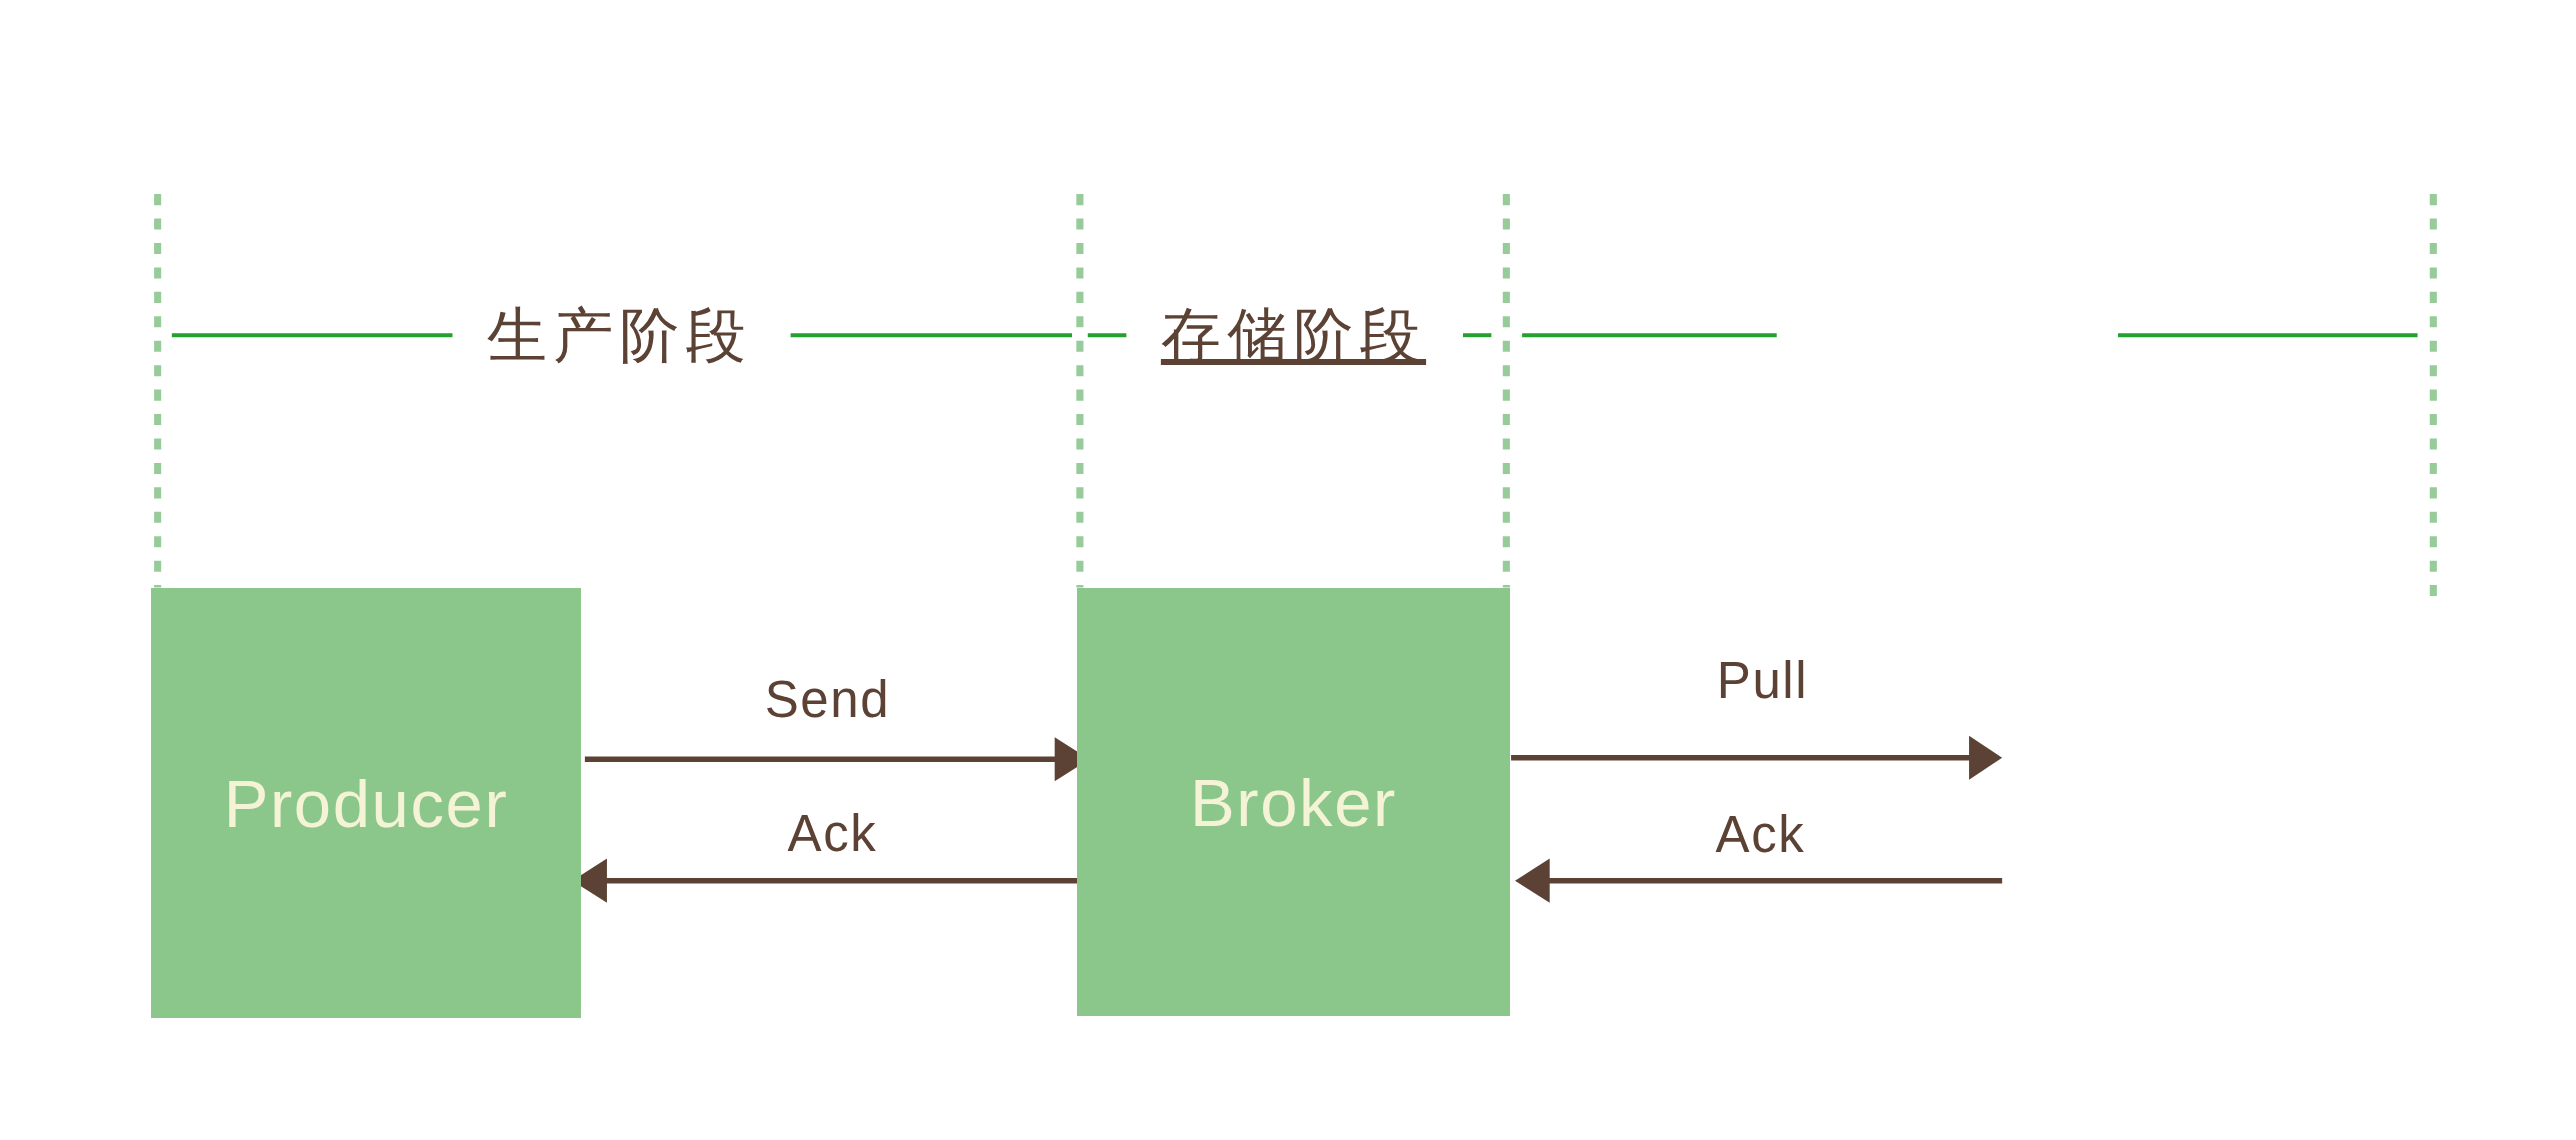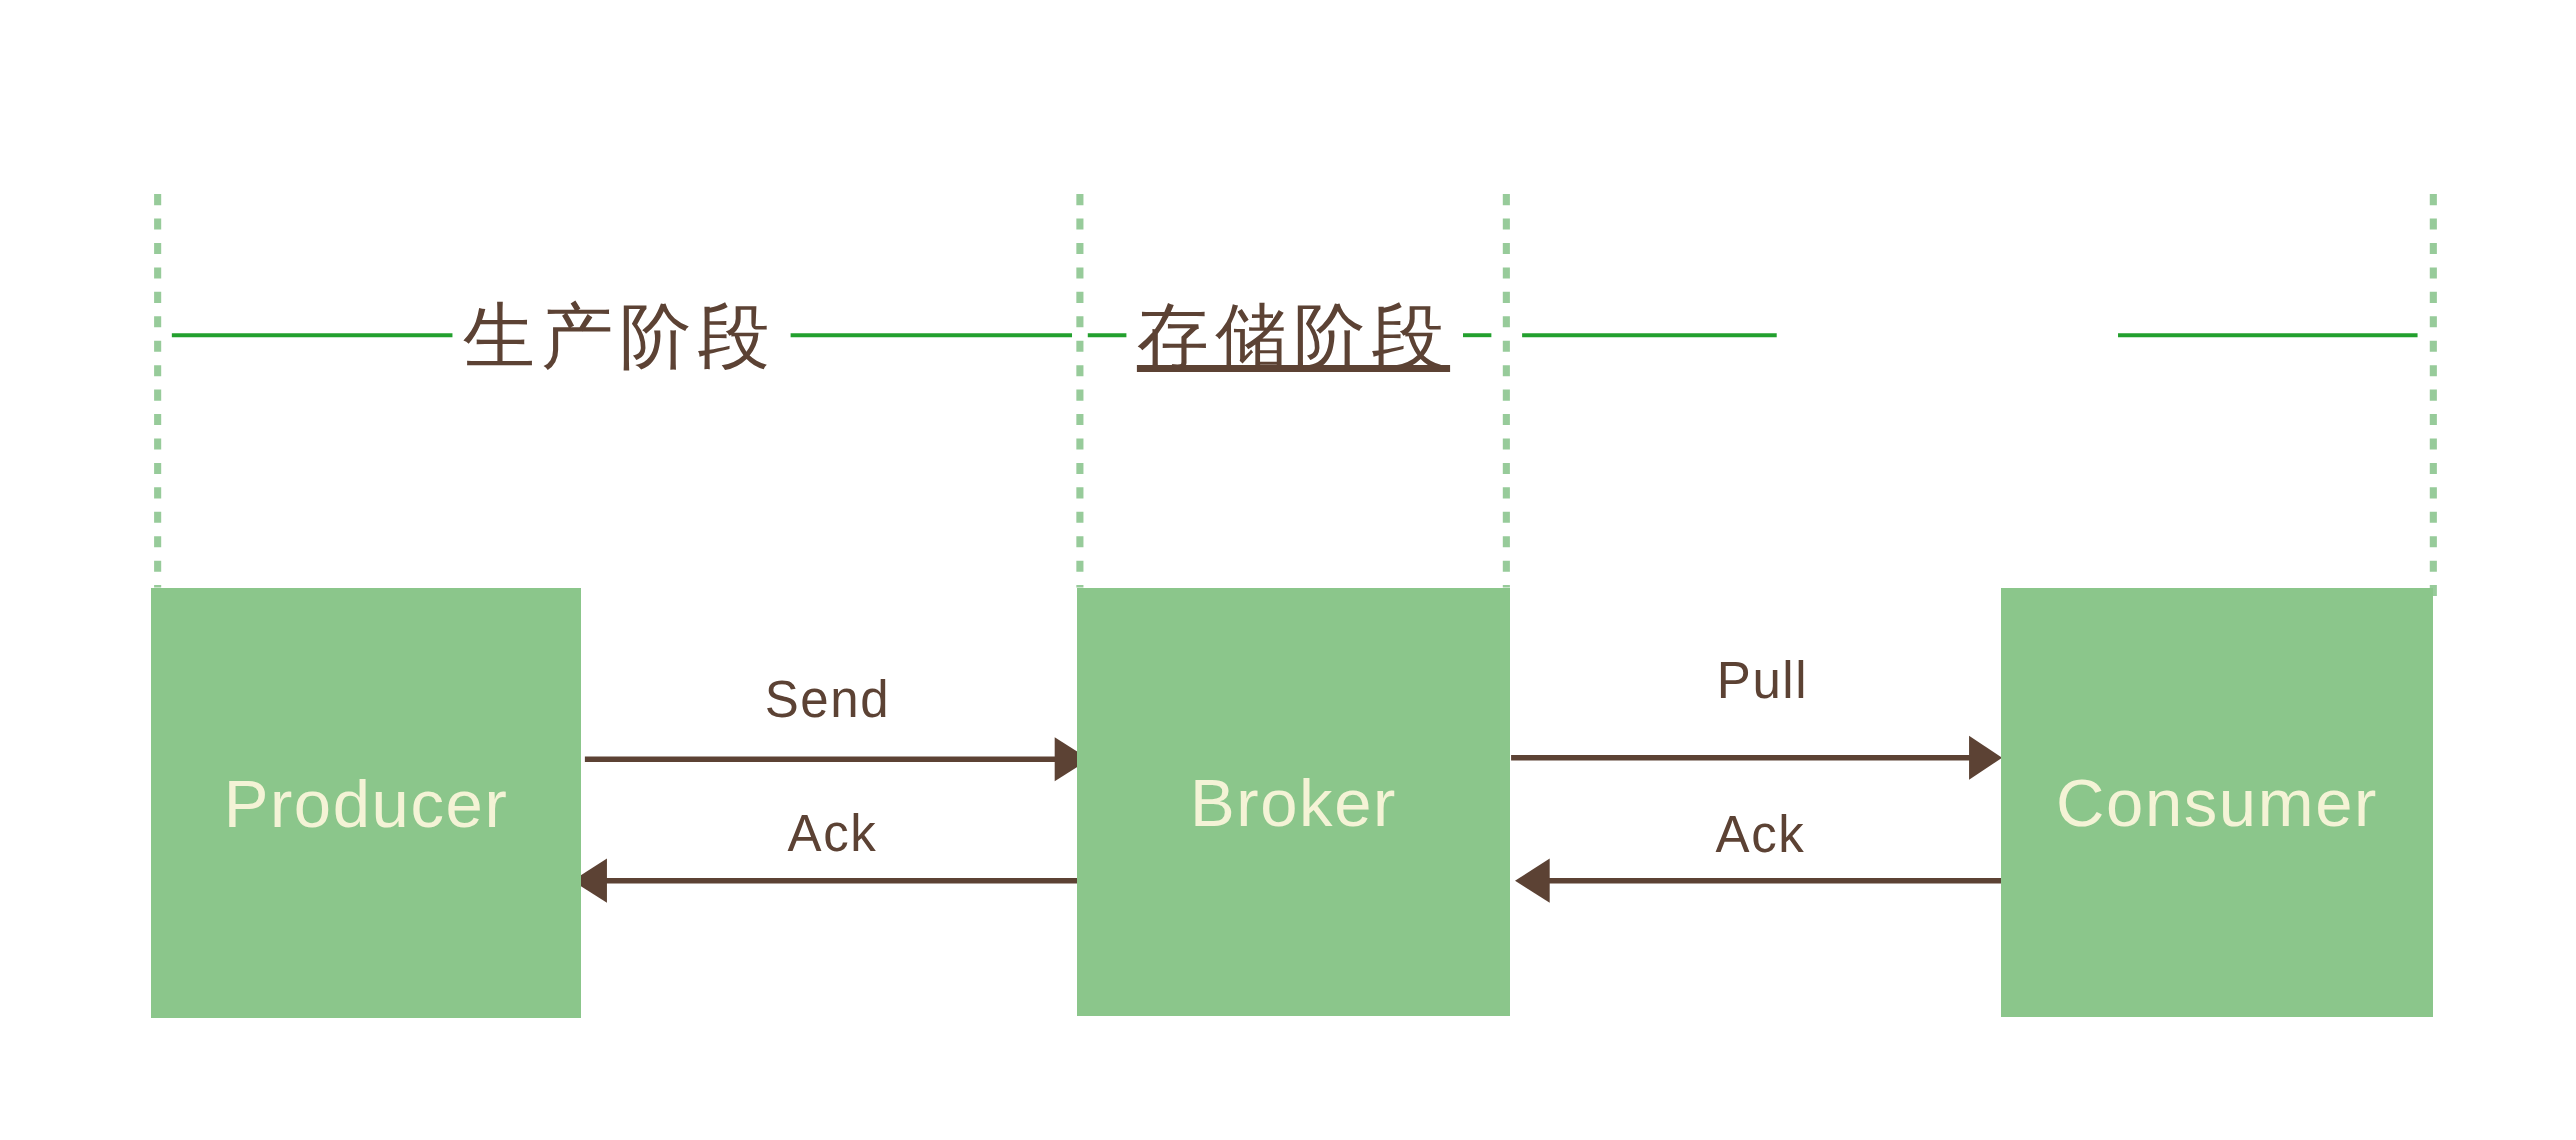--- a/index.html
+++ b/index.html
@@ -39,21 +39,21 @@
   .node-broker   { left: 1077px; top: 588px; width: 433px; height: 428px; }
   .node-consumer { left: 2001px; top: 588px; width: 432px; height: 429px; }
 
   .phase-label {
     position: absolute;
     width: 489px;
     height: 102px;
     line-height: 102px;
     text-align: center;
     color: #5c4234;
-    font-size: 72px;
+    font-size: 60px;
     letter-spacing: 6.3px;
     white-space: nowrap;
   }
   .phase-1 { left: 375px;  top: 285px; }
   .phase-2 { left: 1049px; top: 285px; text-decoration: underline; }
   .phase-3 { left: 1710px; top: 285px; }
 
   .msg-label {
     position: absolute;
     width: 315px;
@@ -112,23 +112,20 @@
 
   <div class="phase-label phase-1">生产阶段</div>
   <div class="phase-label phase-2">存储阶段</div>
 
   <div class="node node-producer">
     <span>Producer</span>
   </div>
   <div class="node node-broker">
     <span>Broker</span>
   </div>
-  <div class="node node-consumer">
-    <span>Consumer</span>
-  </div>
 
   <div class="msg-label msg-send">Send</div>
   <div class="msg-label msg-ack-left">Ack</div>
   <div class="msg-label msg-pull">Pull</div>
   <div class="msg-label msg-ack-right">Ack</div>
 
 </div>
 
 
 </body></html>

